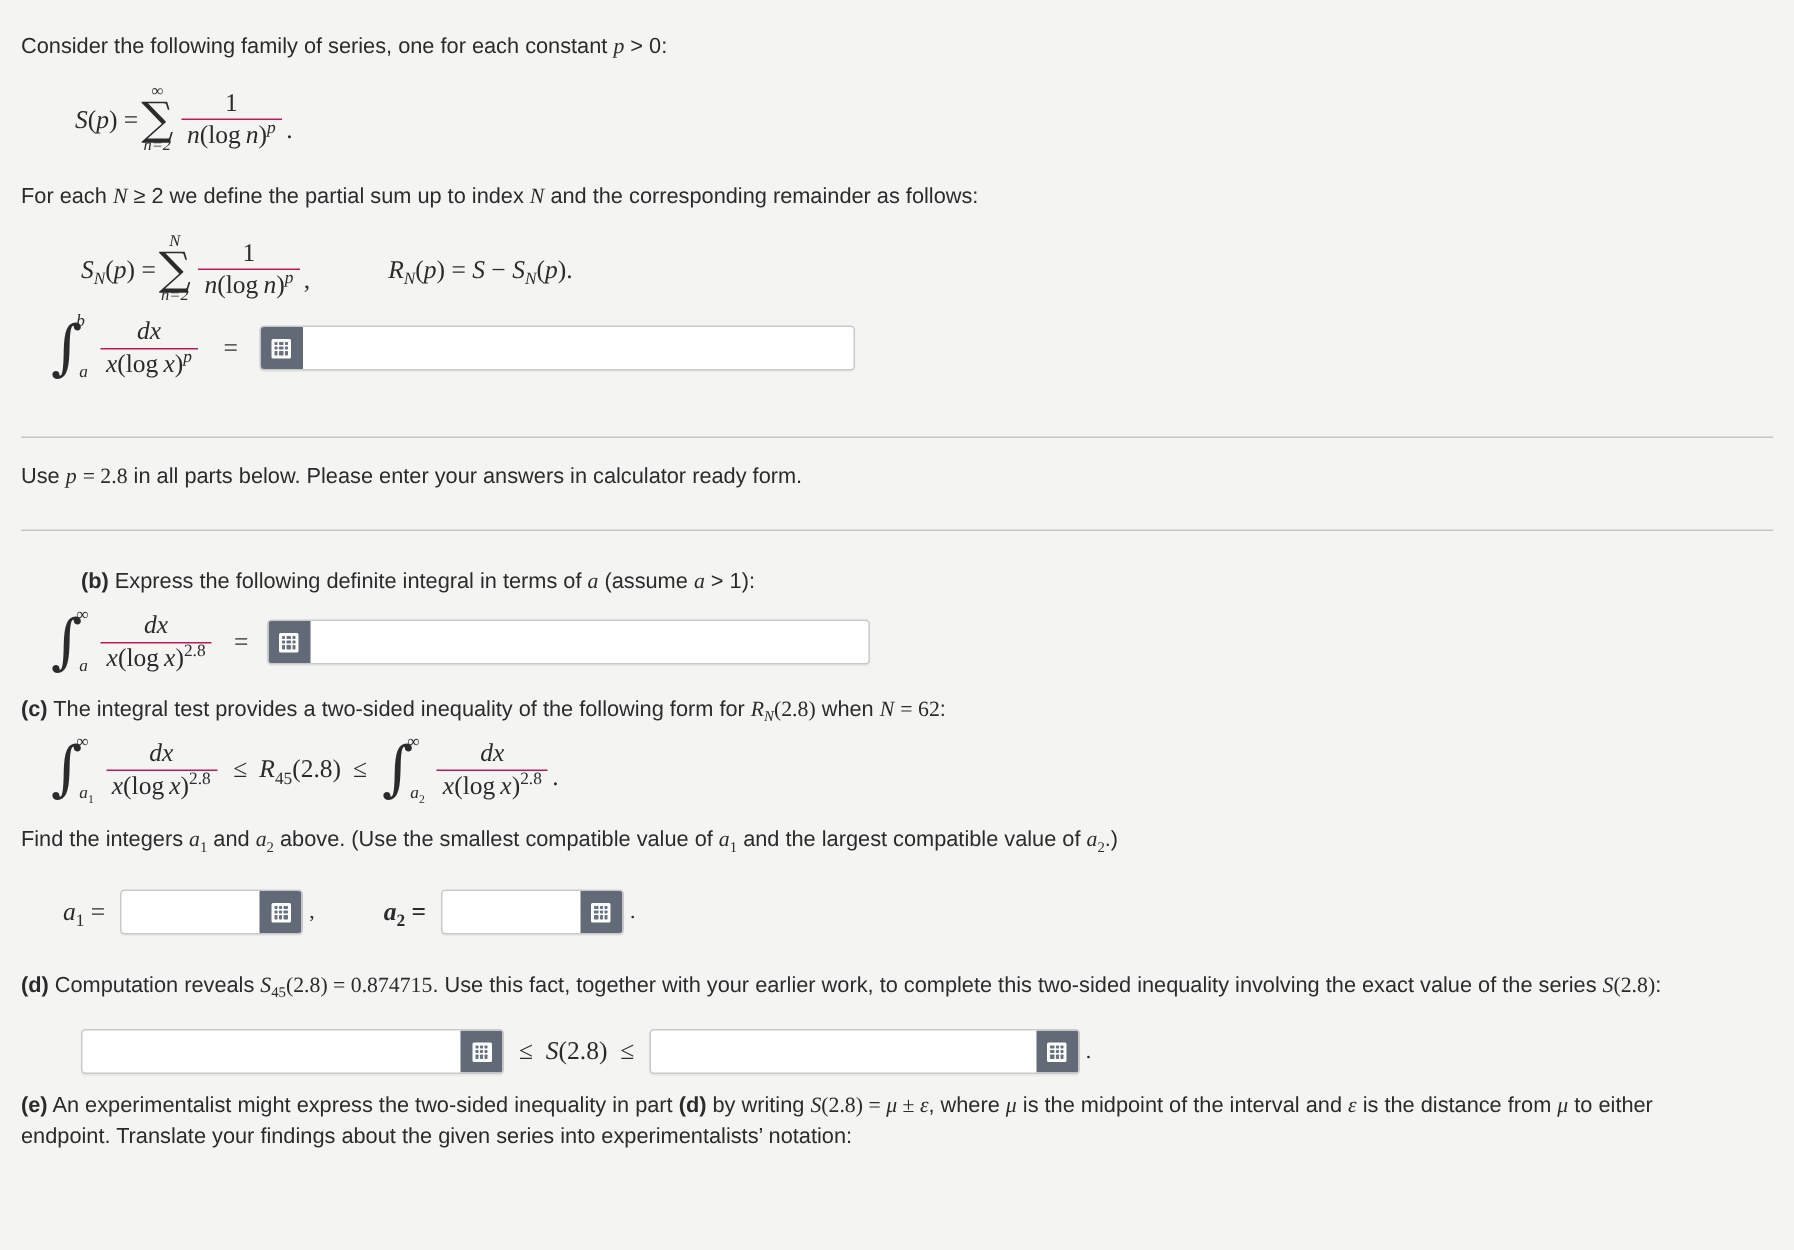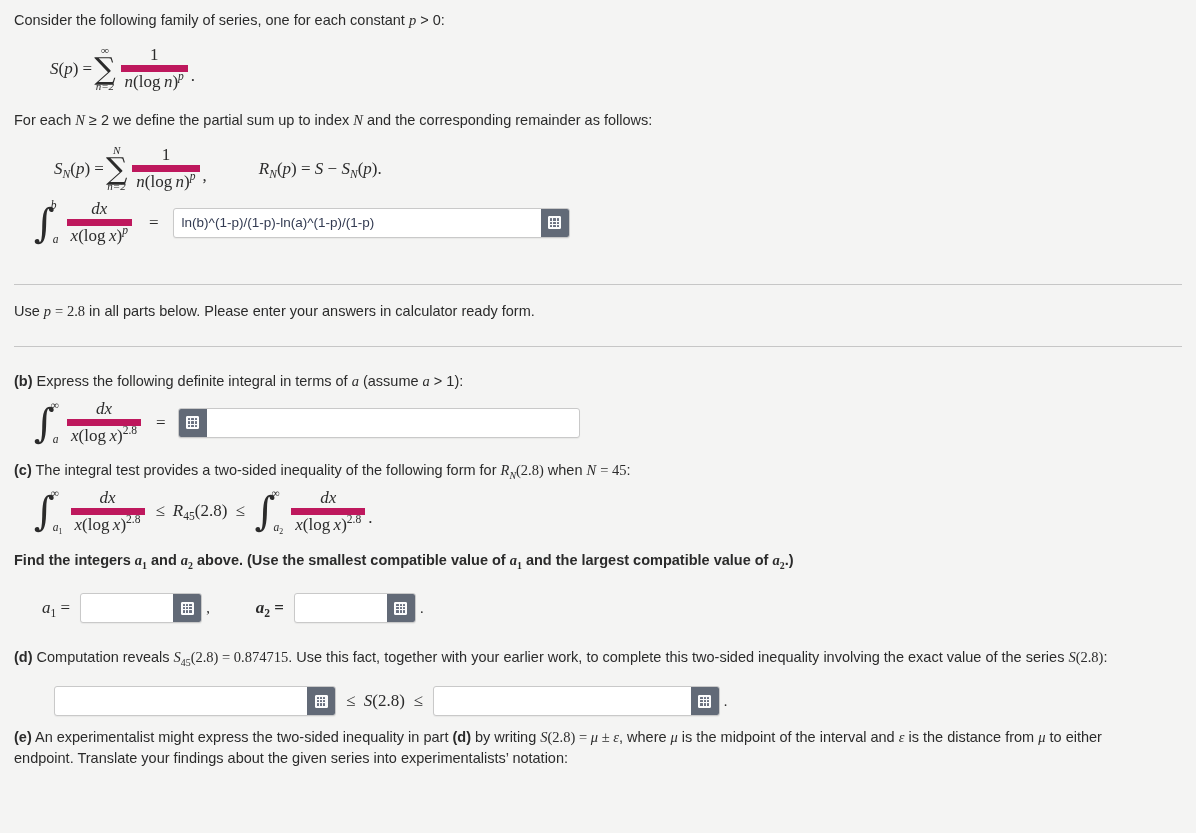--- a/index.html
+++ b/index.html
@@ -9,21 +9,21 @@
   }
   body {
     width: 1196px;
     height: 833px;
     font-family: "Liberation Sans", sans-serif;
     color: #2b2b2b;
     font-size: 14.5px;
     overflow: hidden;
     position: relative;
   }
-  .page { padding: 8px 14px 0 14px; }
+  .page { padding: 19px 14px 0 14px; }
 
   .para {
     line-height: 1.45;
     margin: 0;
   }
   .math, .mi, .mn, .mo {
     font-family: "Liberation Serif", serif;
   }
   .mi { font-style: italic; }
   .mn { font-style: normal; }
@@ -41,21 +41,21 @@
   
   .frac {
     display: inline-flex;
     flex-direction: column;
     align-items: center;
     vertical-align: middle;
     line-height: 1.08;
     margin: 0 3px;
   }
   .frac > .num { padding: 0 4px 1px 4px; }
-  .frac > .den { border-top: 7px solid #be185d; padding: 1px 4px 0 4px; }
+  .frac > .den { border-top: 1px solid #be185d; padding: 1px 4px 0 4px; }
 
   
   .bigop {
     display: inline-flex;
     flex-direction: column;
     align-items: center;
     line-height: 1;
     margin: 0 2px;
     vertical-align: middle;
   }
@@ -199,21 +199,20 @@
         <span class="up mi">b</span>
         <span class="lo mi">a</span>
       </span>
     </span>
     <span class="frac" style="margin-left:6px;">
       <span class="num mi">dx</span>
       <span class="den"><span class="mi">x</span><span class="mo">(</span><span class="mo">log</span> <span class="mi">x</span><span class="mo">)</span><sup class="sm mi">p</sup></span>
     </span>
     <span class="mo" style="margin:0 14px;">=</span>
     <span class="ansbox" style="width:395px;">
-      <input type="text" value="ln(b)^(1-p)/(1-p)-ln(a)^(1-p)/(1-p)" style="">
       <span class="kbtn">
         <span class="kpad">
             <i></i>
             <i></i>
             <i></i>
             <i></i>
             <i></i>
             <i></i>
             <i></i>
             <i></i>
@@ -224,21 +223,21 @@
   </div>
 
   <hr class="rule" style="margin-top:38px;">
 
   <p class="para" style="margin-top:16px;">
     Use <span class="mi">p</span> <span class="mn">= 2.8</span> in all parts below. Please enter your answers in calculator ready form.
   </p>
 
   <hr class="rule" style="margin-top:24px;">
 
-  <p class="para" style="margin-top:24px;">
+  <p class="para" style="margin-top:24px;margin-left:40px;">
     <span class="bold">(b)</span>
     Express the following definite integral in terms of <span class="mi">a</span> (assume <span class="mi">a</span> &gt; 1):
   </p>
 
   <div class="eqblock" style="margin:8px 0 0 18px;font-size:17px;">
     <span class="intg">
       <span class="sym">∫</span>
       <span class="lims">
         <span class="up mn">∞</span>
         <span class="lo mi">a</span>
@@ -261,21 +260,21 @@
             <i></i>
             <i></i>
             <i></i>
           </span>
       </span>
     </span>
   </div>
 
   <p class="para" style="margin-top:14px;">
     <span class="bold">(c)</span>
-    The integral test provides a two-sided inequality of the following form for <span class="math"><span class="mi">R</span><sub class="sm mi">N</sub><span class="mo">(2.8)</span></span> when <span class="mi">N</span> <span class="mn">= 45</span>:
+    The integral test provides a two-sided inequality of the following form for <span class="math"><span class="mi">R</span><sub class="sm mi">N</sub><span class="mo">(2.8)</span></span> when <span class="mi">N</span> <span class="mn">= 62</span>:
   </p>
 
   <div class="eqblock" style="margin:8px 0 0 18px;font-size:17px;">
     <span class="intg">
       <span class="sym">∫</span>
       <span class="lims">
         <span class="up mn">∞</span>
         <span class="lo"><span class="mi">a</span><sub class="sm mn">1</sub></span>
       </span>
     </span>
@@ -293,21 +292,21 @@
         <span class="lo"><span class="mi">a</span><sub class="sm mn">2</sub></span>
       </span>
     </span>
     <span class="frac" style="margin-left:6px;">
       <span class="num mi">dx</span>
       <span class="den"><span class="mi">x</span><span class="mo">(</span><span class="mo">log</span> <span class="mi">x</span><span class="mo">)</span><sup class="sm mn">2.8</sup></span>
     </span>
     <span style="align-self:flex-end;padding-bottom:6px;">.</span>
   </div>
 
-  <p class="para" style="margin-top:16px;font-weight:bold;">
+  <p class="para" style="margin-top:16px;">
     Find the integers <span class="math"><span class="mi">a</span><sub class="sm mn">1</sub></span> and <span class="math"><span class="mi">a</span><sub class="sm mn">2</sub></span> above. (Use the smallest compatible value of <span class="math"><span class="mi">a</span><sub class="sm mn">1</sub></span> and the largest compatible value of <span class="math"><span class="mi">a</span><sub class="sm mn">2</sub></span>.)
   </p>
 
   <div class="row" style="margin:22px 0 0 28px;">
     <span class="math" style="font-size:17px;"><span class="mi">a</span><sub class="sm mn">1</sub><span class="mo">&nbsp;=</span></span>
     <span class="ansbox" style="width:120px;margin-left:10px;">
       <input type="text" value="" style="">
       <span class="kbtn">
         <span class="kpad">
             <i></i>

